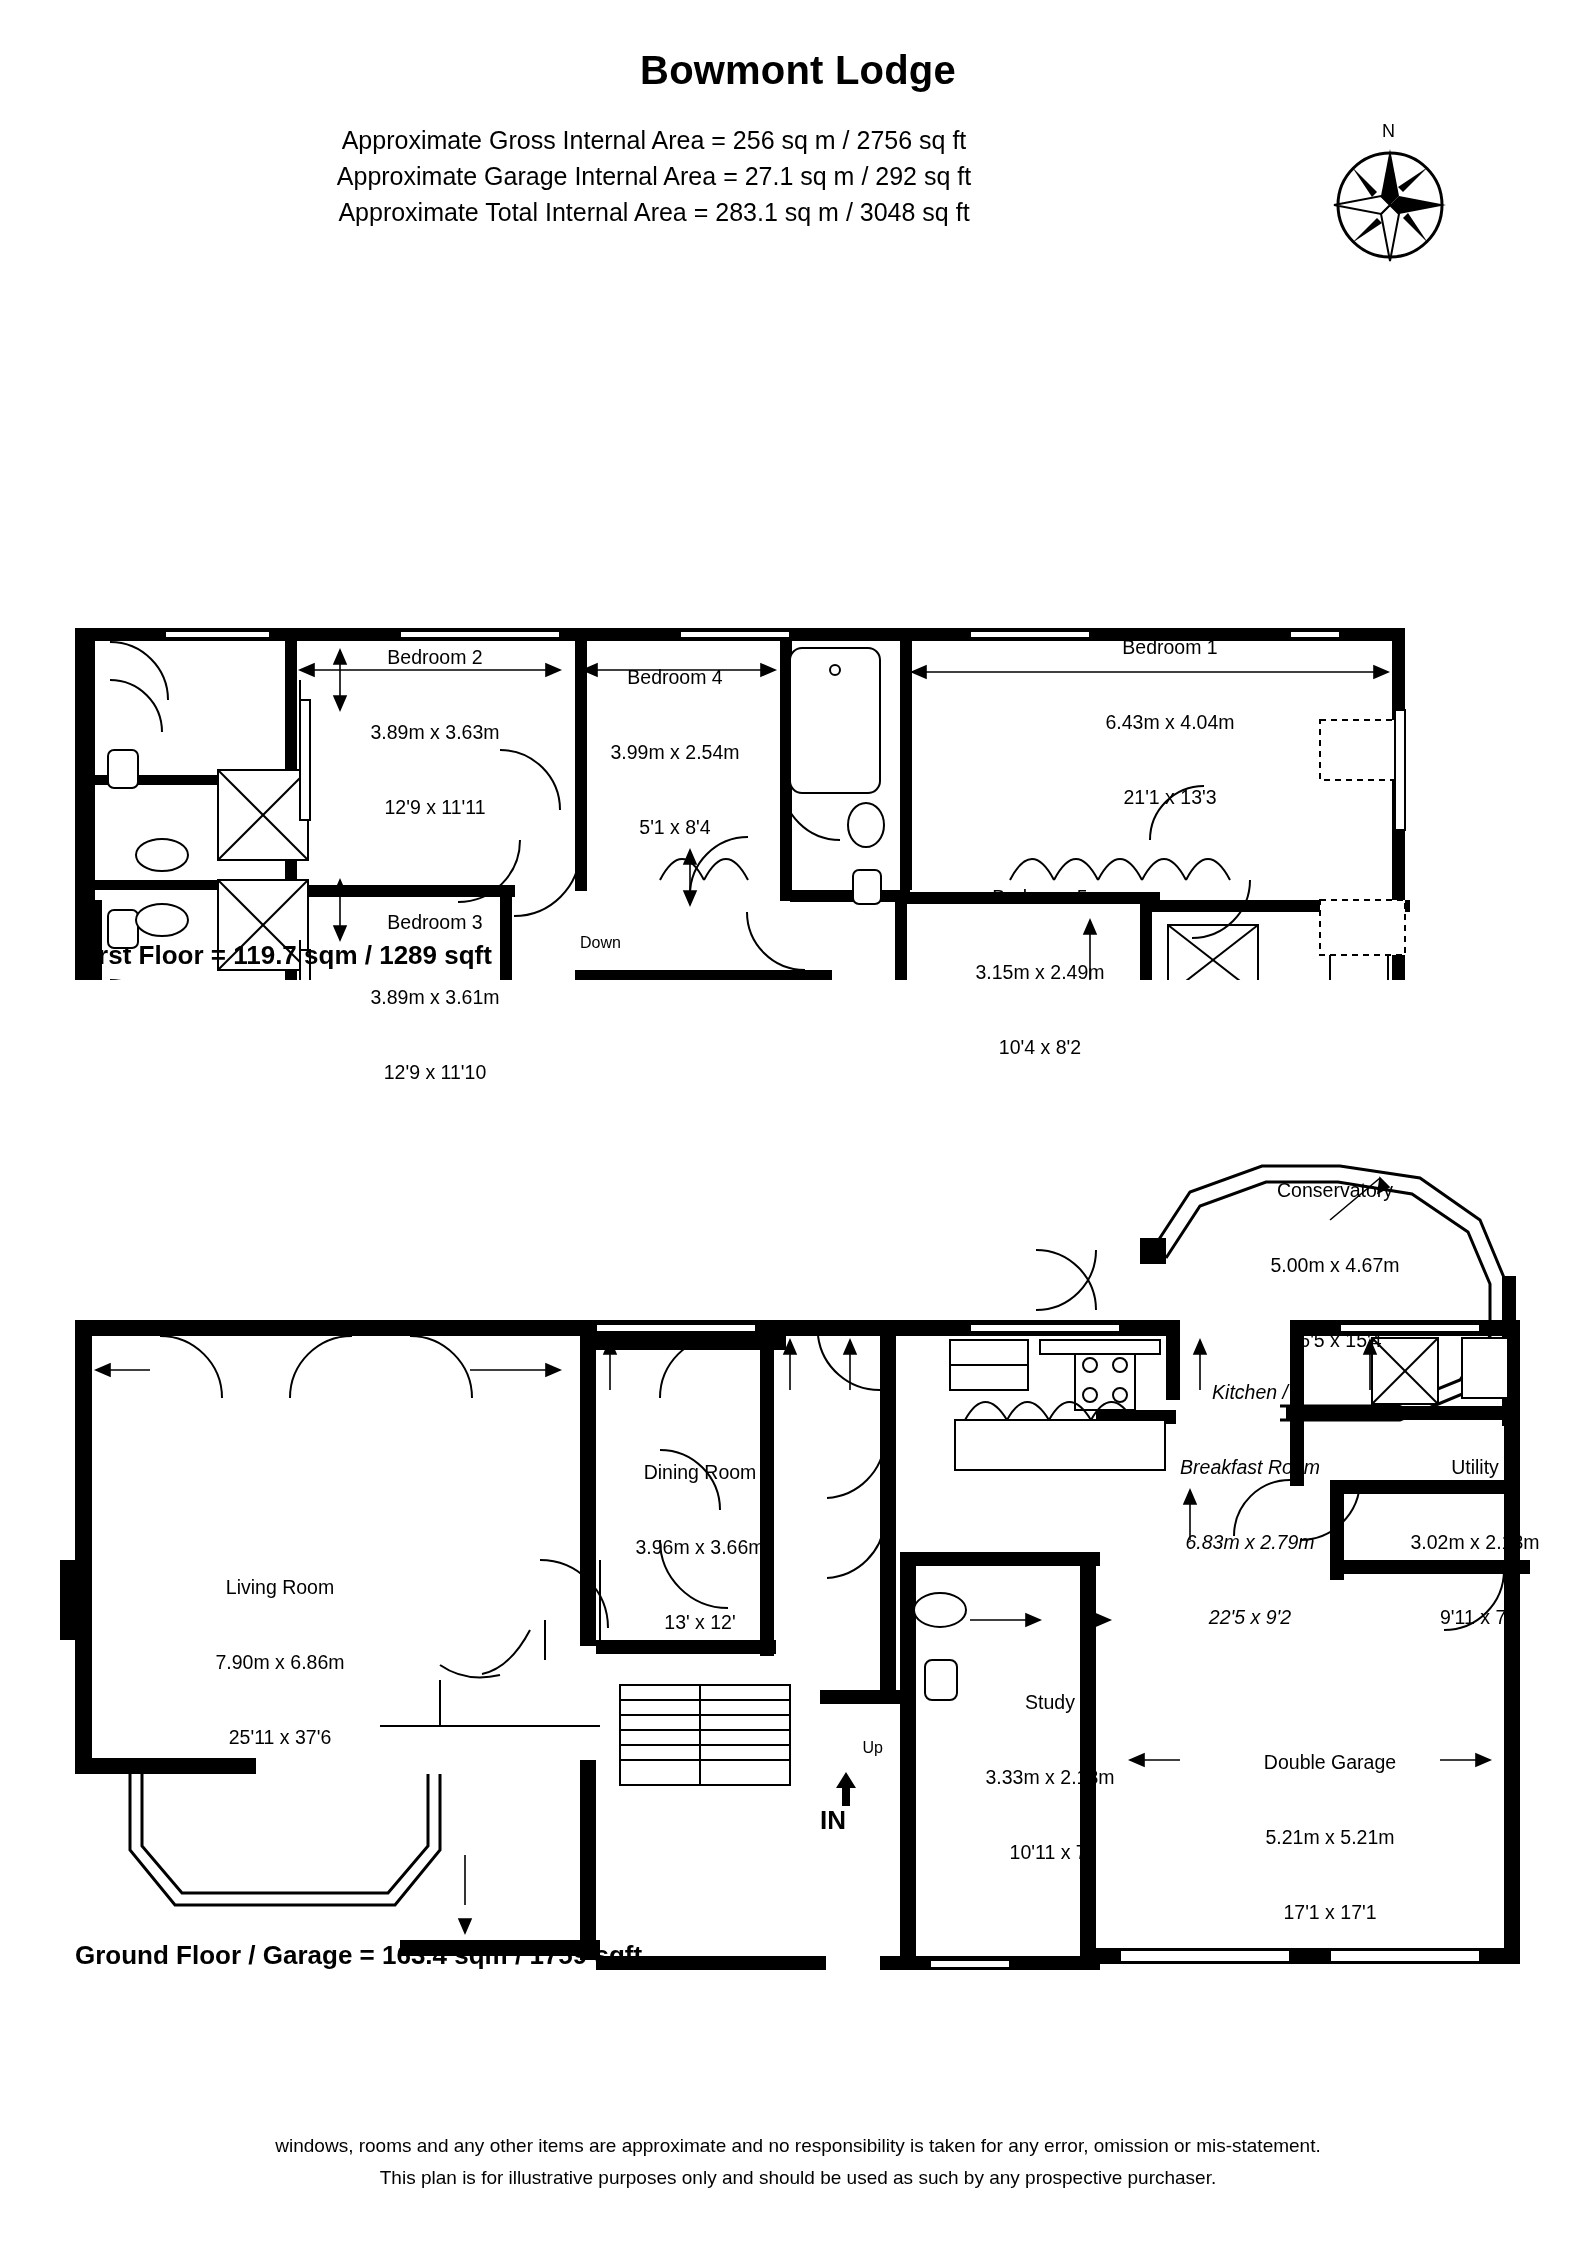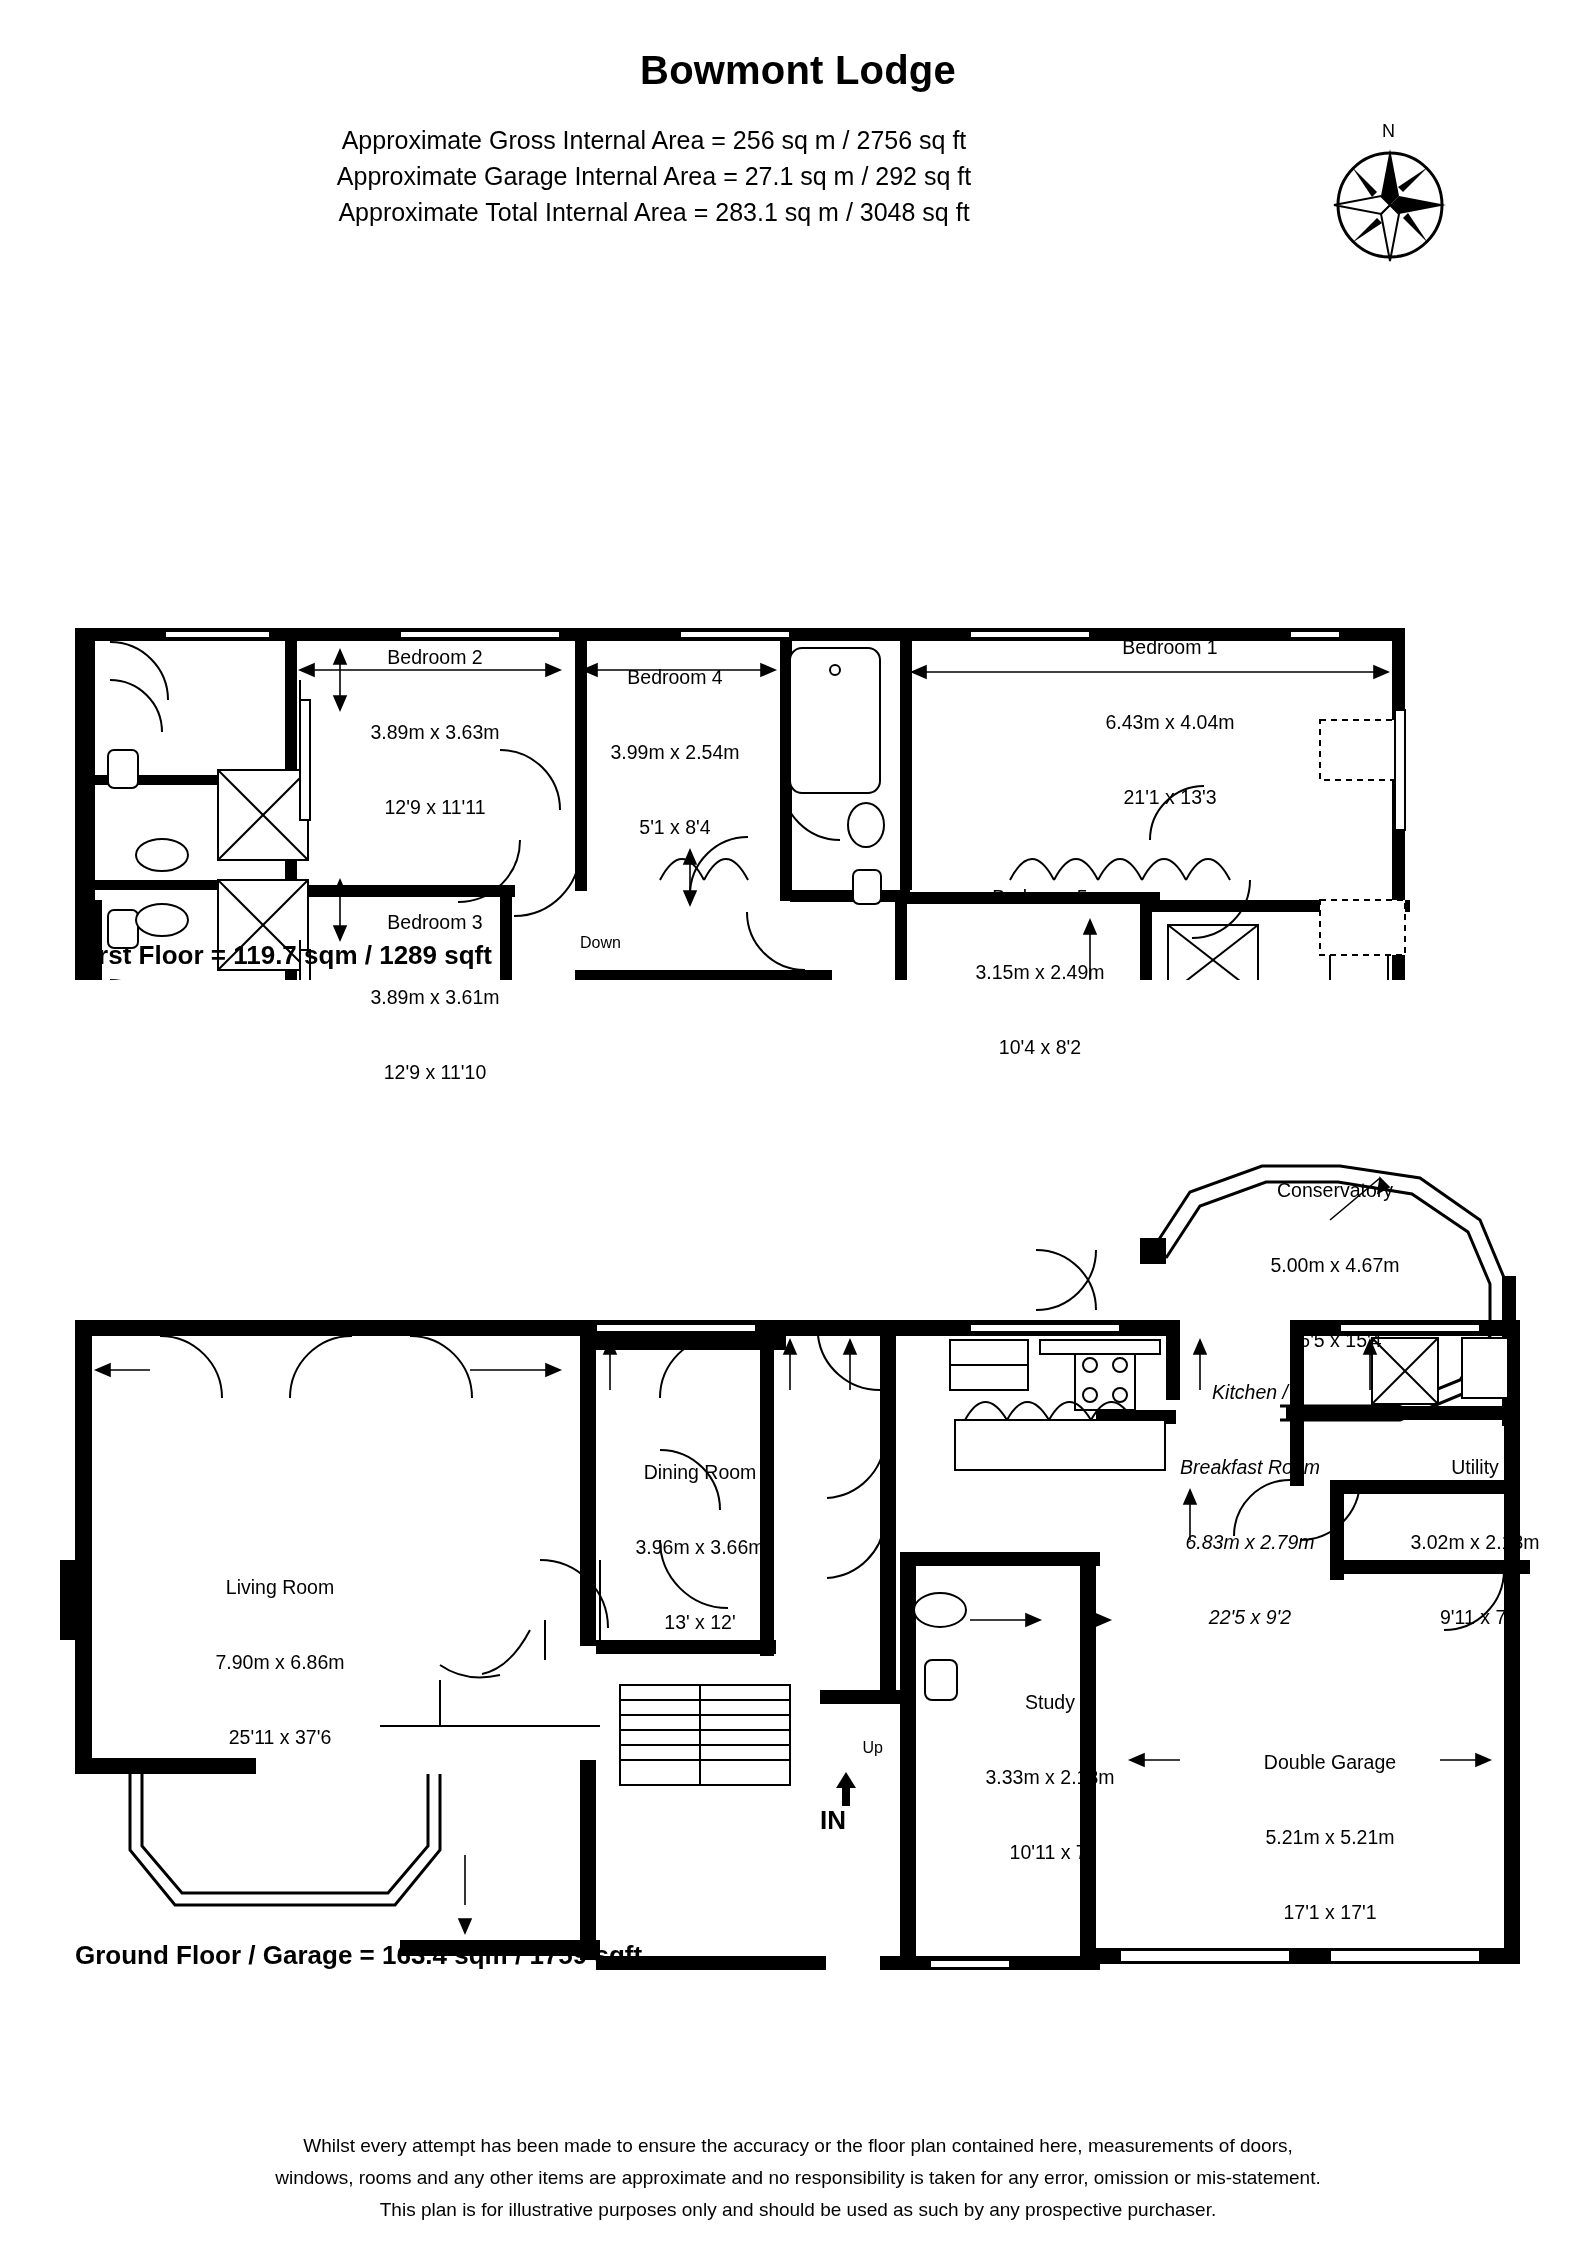--- a/index.html
+++ b/index.html
@@ -445,16 +445,15 @@
 
 <div class="roomlabel small" style="left:823px;top:1735px;width:60px;text-align:right;">Up</div>
 <div style="position:absolute;left:820px;top:1805px;font-size:26px;font-weight:bold;">IN</div>
 <svg width="40" height="40" viewBox="0 0 40 40" style="left:826px;top:1770px;">
   <path d="M20 2 L30 18 L24 18 L24 36 L16 36 L16 18 L10 18 Z" fill="#000"></path>
 </svg>
 
 <div class="floorlabel" style="left:75px;top:1940px;">Ground Floor / Garage  = 163.4 sqm / 1759 sqft</div>
 
 <div class="disclaimer">
-  <div>Whilst every attempt has been made to ensure the accuracy or the floor plan contained here, measurements of doors,</div>
   <div>windows, rooms and any other items are approximate and no responsibility is taken for any error, omission or mis-statement.</div>
   <div>This plan is for illustrative purposes only and should be used as such by any prospective purchaser.</div>
 </div>
 
 </body></html>

